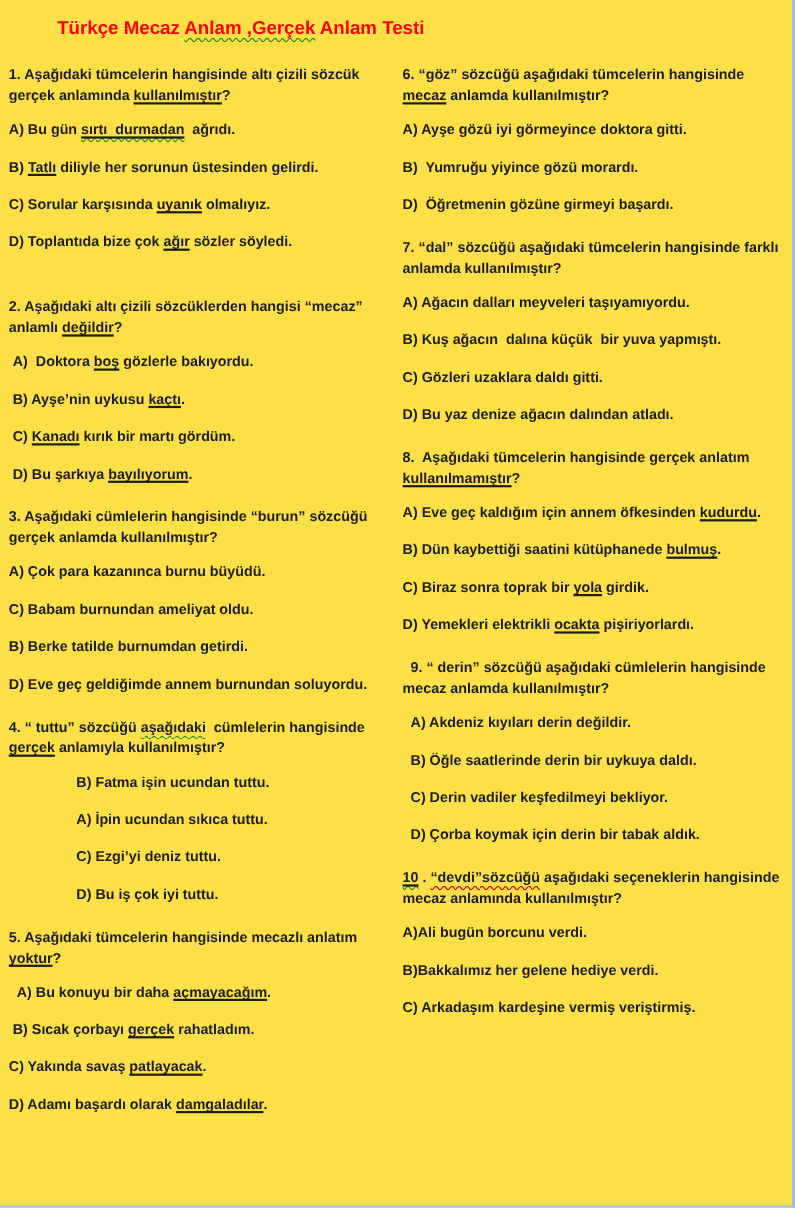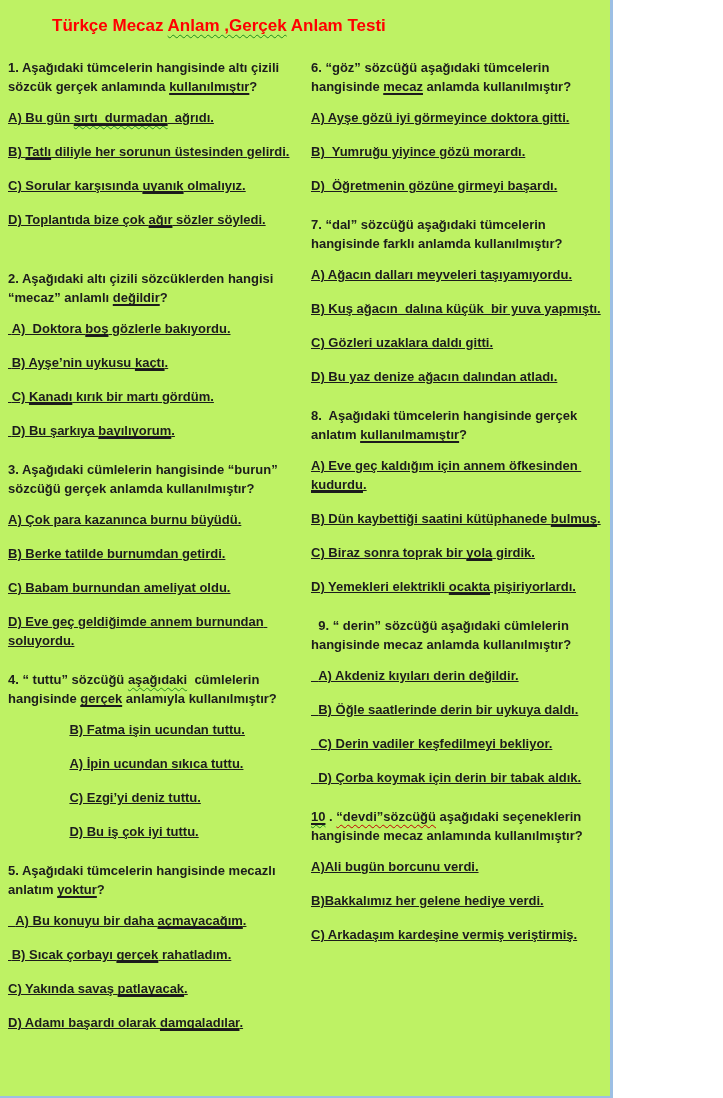--- a/index.html
+++ b/index.html
@@ -1,22 +1,22 @@
 <!DOCTYPE html>
 <html lang="tr" style="--border-blue: #9cbfe4; --ink: #1c1c1c; --sq-green: #1e8a1e; --sq-red: #c00000;"><head>
 <meta charset="utf-8">
 <style>
   html, body { margin: 0; padding: 0; background: #fff; }
   .page {
     position: relative;
-    width: 613px;
+    width: 723px;
     height: 1098px;
     box-sizing: border-box;
     overflow: hidden;
-    background: #bef264;
+    background: #fde047;
     border-right: 3px solid var(--border-blue, #9cbfe4);
     border-bottom: 2px solid var(--border-blue, #9cbfe4);
     font-family: "Liberation Sans", "DejaVu Sans", sans-serif;
     font-weight: 700;
     color: var(--ink, #1c1c1c);
     font-size: 13px;
     line-height: 19px;
   }
   .title {
     margin: 14px 0 20px 52px;
@@ -27,21 +27,21 @@
   }
   .columns {
     display: grid;
     grid-template-columns: 1fr 1fr;
     column-gap: 10px;
     padding: 0 6px 0 8px;
   }
   .question { margin: 0 0 20px 0; }
   .question.gap2 { margin-bottom: 40px; }
   .prompt { margin: 0 0 12px 0; white-space: pre-wrap; tab-size: 17; }
-  .option { margin: 0 0 15px 0; white-space: pre-wrap; tab-size: 17; text-decoration: underline; }
+  .option { margin: 0 0 15px 0; white-space: pre-wrap; tab-size: 17; }
   .u {
     text-decoration-line: underline;
     text-decoration-thickness: 1.5px;
     text-underline-offset: 2px;
     text-decoration-skip-ink: none;
   }
   .sq-green {
     text-decoration-line: underline;
     text-decoration-style: wavy;
     text-decoration-color: var(--sq-green, #1e8a1e);
@@ -75,22 +75,22 @@
         <div class="question">
           <p class="prompt"><span>2. Aşağıdaki altı çizili sözcüklerden hangisi “mecaz” anlamlı </span><span><span class="u">değildir</span></span><span>?</span></p>
           <p class="option"><span> A)  Doktora </span><span><span class="u">boş</span></span><span> gözlerle bakıyordu.</span></p>
           <p class="option"><span> B) Ayşe’nin uykusu </span><span><span class="u">kaçtı</span></span><span>.</span></p>
           <p class="option"><span> C) </span><span><span class="u">Kanadı</span></span><span> kırık bir martı gördüm.</span></p>
           <p class="option"><span> D) Bu şarkıya </span><span><span class="u">bayılıyorum</span></span><span>.</span></p>
         </div>
         <div class="question">
           <p class="prompt"><span>3. Aşağıdaki cümlelerin hangisinde “burun” sözcüğü gerçek anlamda kullanılmıştır?</span></p>
           <p class="option"><span>A) Çok para kazanınca burnu büyüdü.</span></p>
+          <p class="option"><span>C) Babam burnundan ameliyat oldu.</span></p>
           <p class="option"><span>B) Berke tatilde burnumdan getirdi.</span></p>
-          <p class="option"><span>C) Babam burnundan ameliyat oldu.</span></p>
           <p class="option"><span>D) Eve geç geldiğimde annem burnundan soluyordu.</span></p>
         </div>
         <div class="question">
           <p class="prompt"><span>4. “ tuttu” sözcüğü </span><span class="sq-green">aşağıdaki</span><span>  cümlelerin hangisinde </span><span><span class="u">gerçek</span></span><span> anlamıyla kullanılmıştır?</span></p>
           <p class="option"><span>	B) Fatma işin ucundan tuttu.</span></p>
           <p class="option"><span>	A) İpin ucundan sıkıca tuttu.</span></p>
           <p class="option"><span>	C) Ezgi’yi deniz tuttu.</span></p>
           <p class="option"><span>	D) Bu iş çok iyi tuttu.</span></p>
         </div>
         <div class="question">

